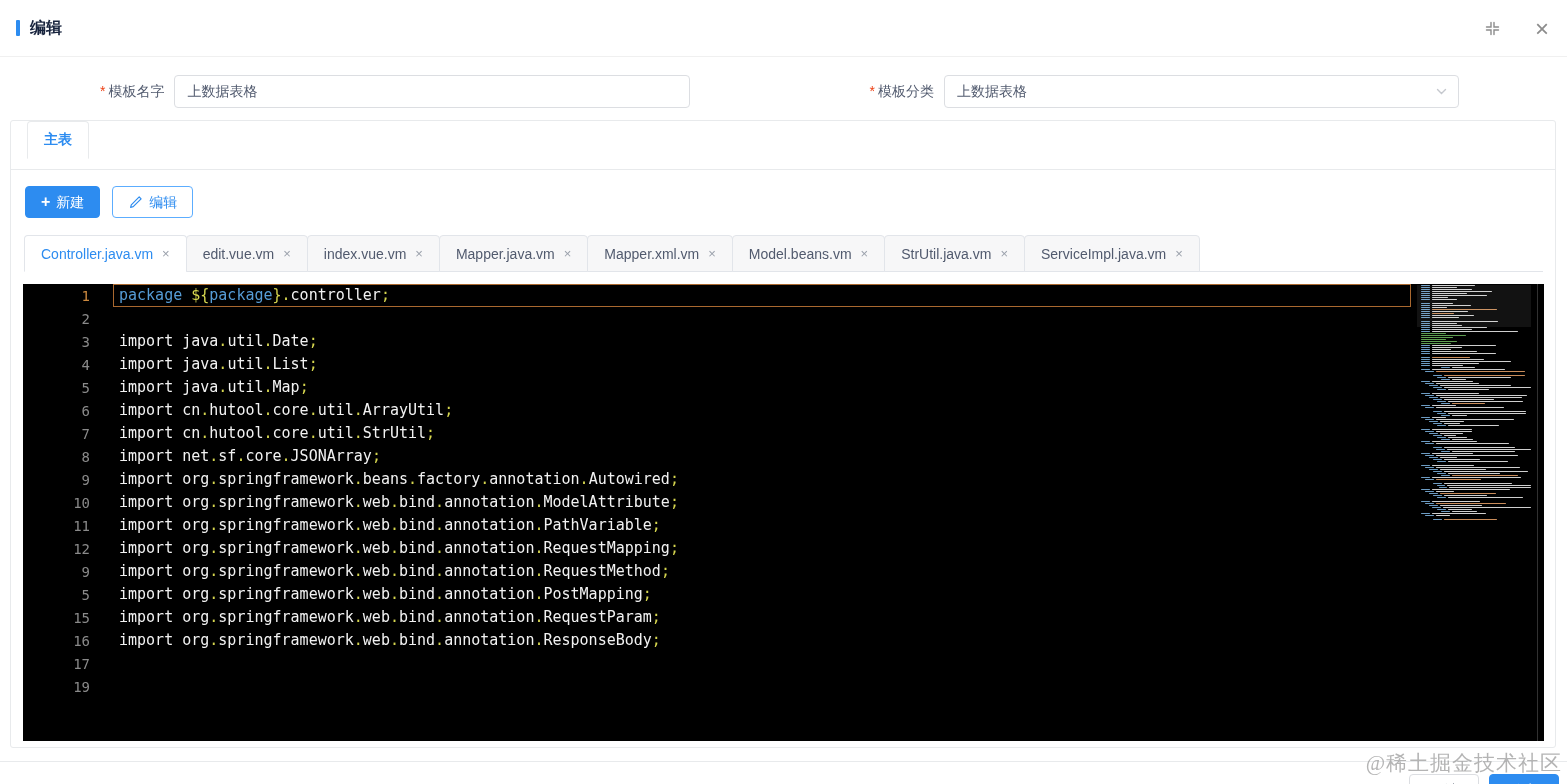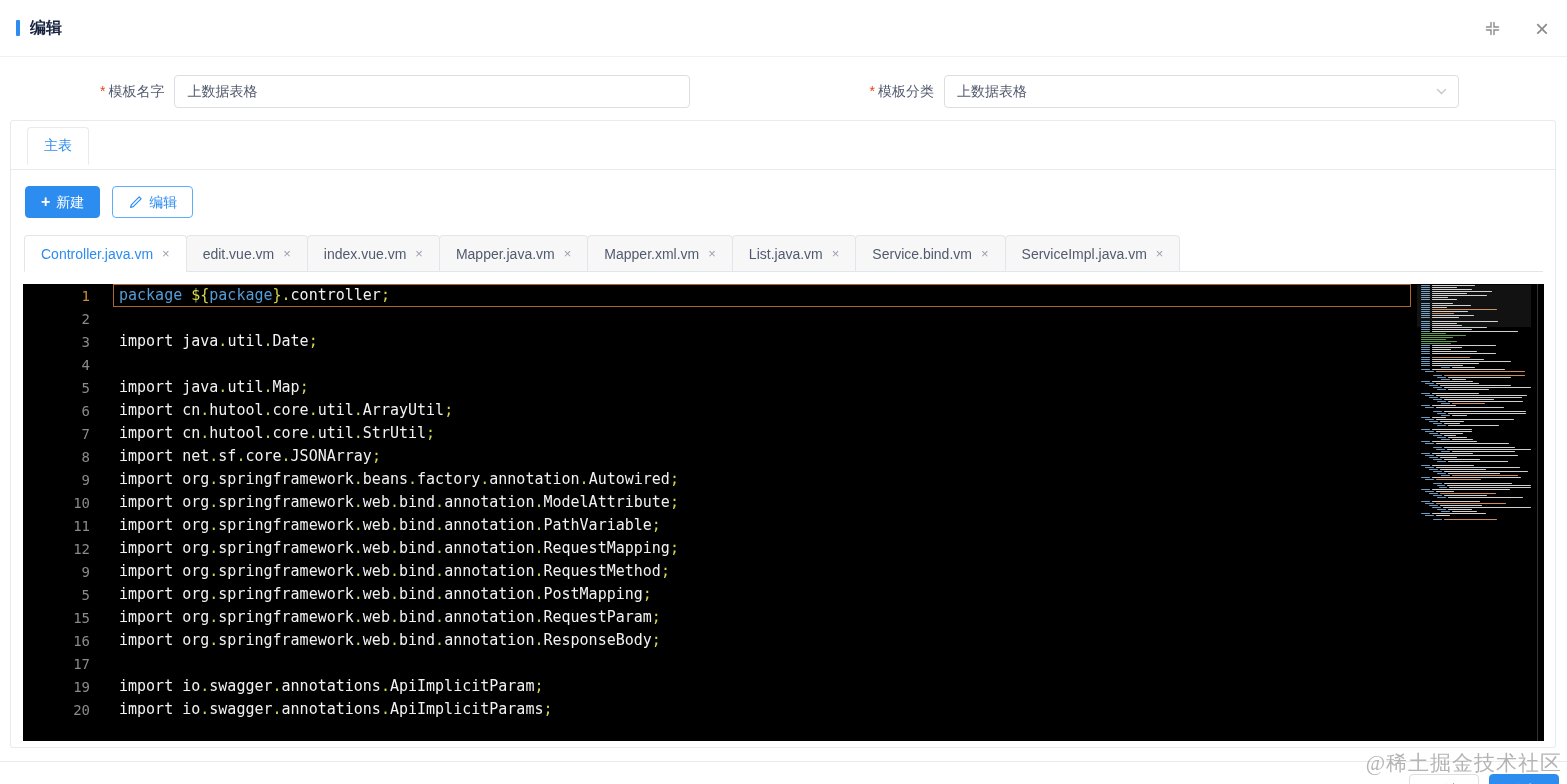--- a/index.html
+++ b/index.html
@@ -24,21 +24,21 @@
   .req { color:#ed4014; margin-right:3px; font-size:14px; }
   .ctl { flex:1; height:33px; border:1px solid #dcdee2; border-radius:4px; background:#fff;
          display:flex; align-items:center; padding:0 12px; font-size:14px; color:#515a6e; position:relative; }
   .ctl input { border:none; outline:none; width:100%; font-size:14px; color:#515a6e;
                font-family:"Liberation Sans", sans-serif; background:transparent; }
   .chev { position:absolute; right:10px; top:9px; }
 
   
   .panel { position:absolute; left:10px; right:11px; top:120px; height:628px;
            border:1px solid #e8eaec; border-radius:3px; background:#fff; }
-  .main-tabs { height:49px; border-bottom:1px solid #e8eaec; padding-left:16px; display:flex; align-items:center; }
+  .main-tabs { height:49px; border-bottom:1px solid #e8eaec; padding-left:16px; display:flex; align-items:flex-start;font-weight:bold; }
   .main-tab { height:38px; padding:0 16px; display:flex; align-items:center; font-size:14px;
               color:#2d8cf0; background:#fff; border:1px solid #e8eaec; border-bottom-color:#fff;
               border-radius:4px 4px 0 0; margin-bottom:-1px; cursor:pointer; }
 
   .btn-row { padding:16px 0 0 14px; display:flex; gap:12px; }
   .btn { height:32px; border-radius:4px; font-size:14px; display:inline-flex; align-items:center;
          padding:0 15px; cursor:pointer; line-height:1; }
   .btn-primary { background:#2d8cf0; color:#fff; border:1px solid #2d8cf0; }
   .btn-outline { background:#fff; color:#2d8cf0; border:1px solid #5cadff; }
   .btn .bicon { margin-right:6px; display:flex; align-items:center; }
@@ -159,25 +159,25 @@
       </div>
       <div class="ftab">
         <span>Mapper.java.vm</span>
         <span class="tclose">×</span>
       </div>
       <div class="ftab">
         <span>Mapper.xml.vm</span>
         <span class="tclose">×</span>
       </div>
       <div class="ftab">
-        <span>List.java.vm</span>
+        <span>Model.beans.vm</span>
         <span class="tclose">×</span>
       </div>
       <div class="ftab">
-        <span>Service.bind.vm</span>
+        <span>StrUtil.java.vm</span>
         <span class="tclose">×</span>
       </div>
       <div class="ftab">
         <span>ServiceImpl.java.vm</span>
         <span class="tclose">×</span>
       </div>
     </div>
 
   <div class="editor">
     <div id="code-lines">
@@ -188,20 +188,21 @@
         <div class="code-row">
           <span class="gutter">2</span>
           <span class="line-content"></span>
         </div>
         <div class="code-row">
           <span class="gutter">3</span>
           <span class="line-content"><span class="tok-id">import java</span><span class="tok-punct">.</span><span class="tok-id">util</span><span class="tok-punct">.</span><span class="tok-id">Date</span><span class="tok-punct">;</span></span>
         </div>
         <div class="code-row">
           <span class="gutter">4</span>
+          <span class="line-content"><span class="tok-id">import java</span><span class="tok-punct">.</span><span class="tok-id">util</span><span class="tok-punct">.</span><span class="tok-id">List</span><span class="tok-punct">;</span></span>
         </div>
         <div class="code-row">
           <span class="gutter">5</span>
           <span class="line-content"><span class="tok-id">import java</span><span class="tok-punct">.</span><span class="tok-id">util</span><span class="tok-punct">.</span><span class="tok-id">Map</span><span class="tok-punct">;</span></span>
         </div>
         <div class="code-row">
           <span class="gutter">6</span>
           <span class="line-content"><span class="tok-id">import cn</span><span class="tok-punct">.</span><span class="tok-id">hutool</span><span class="tok-punct">.</span><span class="tok-id">core</span><span class="tok-punct">.</span><span class="tok-id">util</span><span class="tok-punct">.</span><span class="tok-id">ArrayUtil</span><span class="tok-punct">;</span></span>
         </div>
         <div class="code-row">
@@ -242,25 +243,20 @@
         </div>
         <div class="code-row">
           <span class="gutter">16</span>
           <span class="line-content"><span class="tok-id">import org</span><span class="tok-punct">.</span><span class="tok-id">springframework</span><span class="tok-punct">.</span><span class="tok-id">web</span><span class="tok-punct">.</span><span class="tok-id">bind</span><span class="tok-punct">.</span><span class="tok-id">annotation</span><span class="tok-punct">.</span><span class="tok-id">ResponseBody</span><span class="tok-punct">;</span></span>
         </div>
         <div class="code-row">
           <span class="gutter">17</span>
         </div>
         <div class="code-row">
           <span class="gutter">19</span>
-          <span class="line-content"><span class="tok-id">import io</span><span class="tok-punct">.</span><span class="tok-id">swagger</span><span class="tok-punct">.</span><span class="tok-id">annotations</span><span class="tok-punct">.</span><span class="tok-id">ApiImplicitParam</span><span class="tok-punct">;</span></span>
-        </div>
-        <div class="code-row">
-          <span class="gutter">20</span>
-          <span class="line-content"><span class="tok-id">import io</span><span class="tok-punct">.</span><span class="tok-id">swagger</span><span class="tok-punct">.</span><span class="tok-id">annotations</span><span class="tok-punct">.</span><span class="tok-id">ApiImplicitParams</span><span class="tok-punct">;</span></span>
         </div>
       </div>
     <div class="minimap" id="minimap">
       <div class="mm-slider"></div>
     <div class="mm-row">
           <span style="width: 2px;"></span>
           <span class="mm-seg" style="background: rgb(109, 156, 195); width: 9px;"></span>
           <span class="mm-seg" style="background: rgb(207, 207, 207); width: 42.8434px;"></span>
         </div>
         <div class="mm-row">

